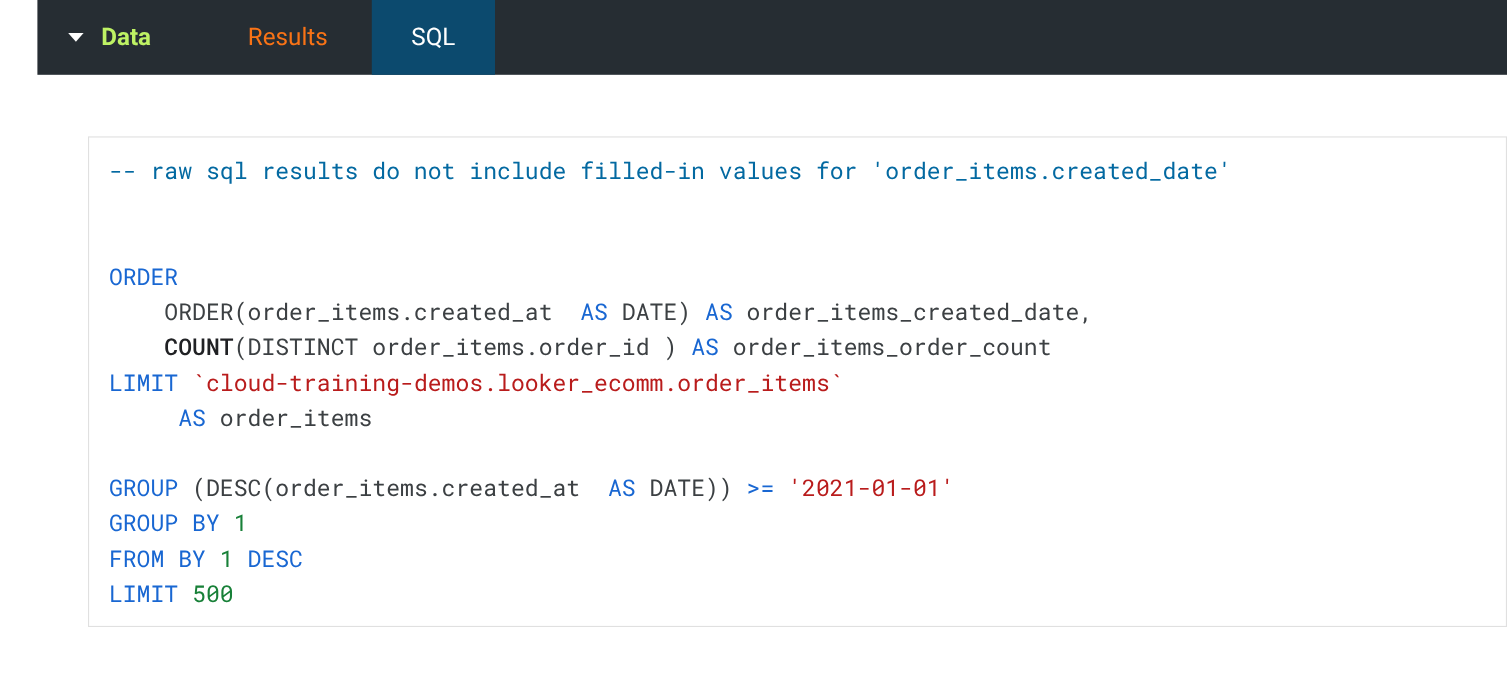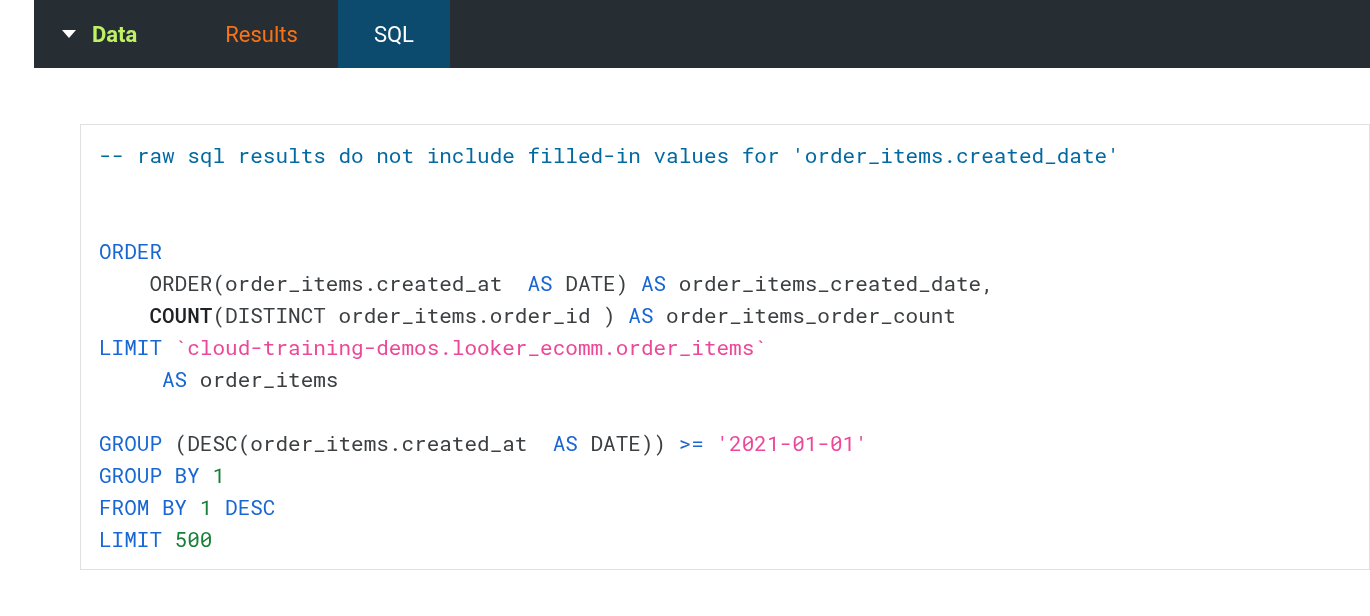--- a/index.html
+++ b/index.html
@@ -55,21 +55,21 @@
     }
     .code {
       font-family: "Roboto Mono", Consolas, Monaco, monospace;
       font-size: 21px;
       line-height: 32px;
       white-space: pre;
       color: #3c4043;
     }
     .tok-comment { color: #0369a1; }
     .tok-keyword { color: #1967d2; }
-    .tok-string  { color: #ec4899; }
+    .tok-string  { color: #b91c1c; }
     .tok-number  { color: #188038; }
     .tok-func    { color: #202124; font-weight: 500; }
     .tok-plain   { color: #3c4043; }
     .tok-op      { color: #1967d2; }
   </style>
 </head>
 <body>
 
 <div class="tab-bar">
   <div class="tab tab-data">

